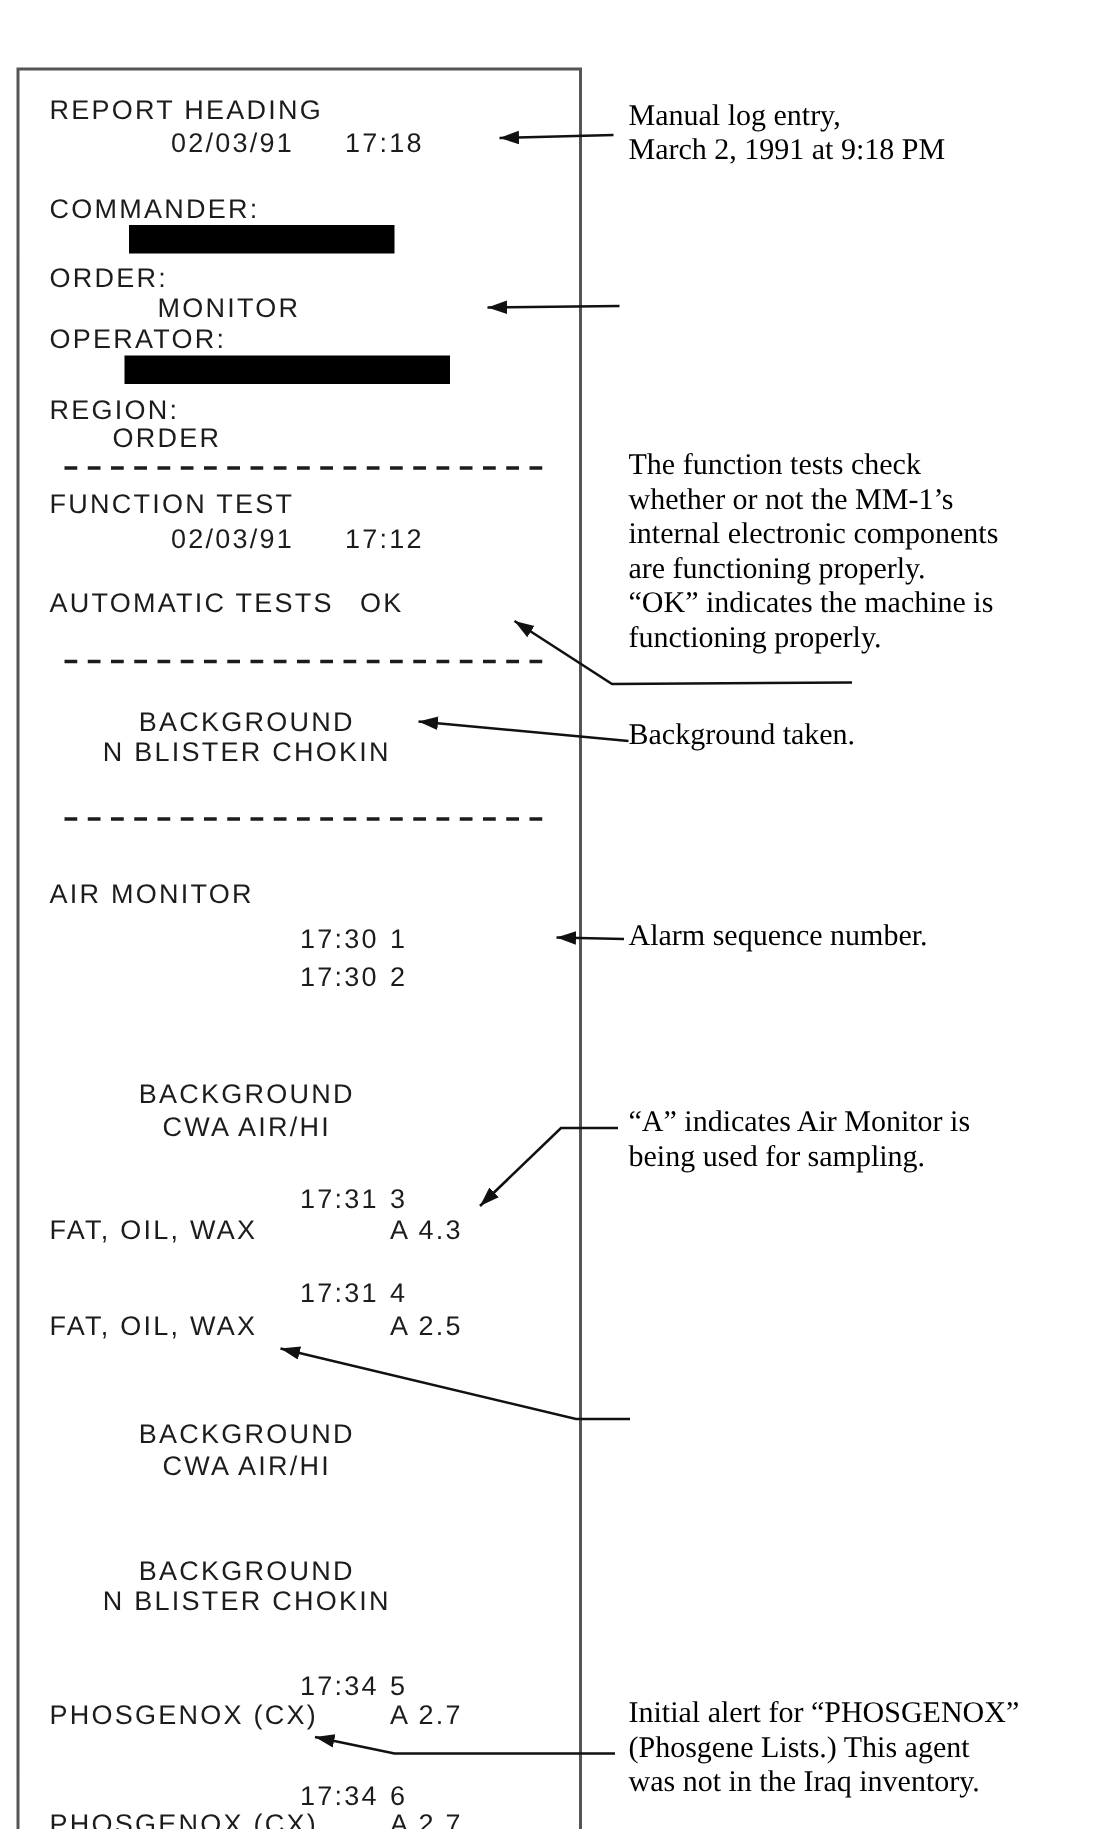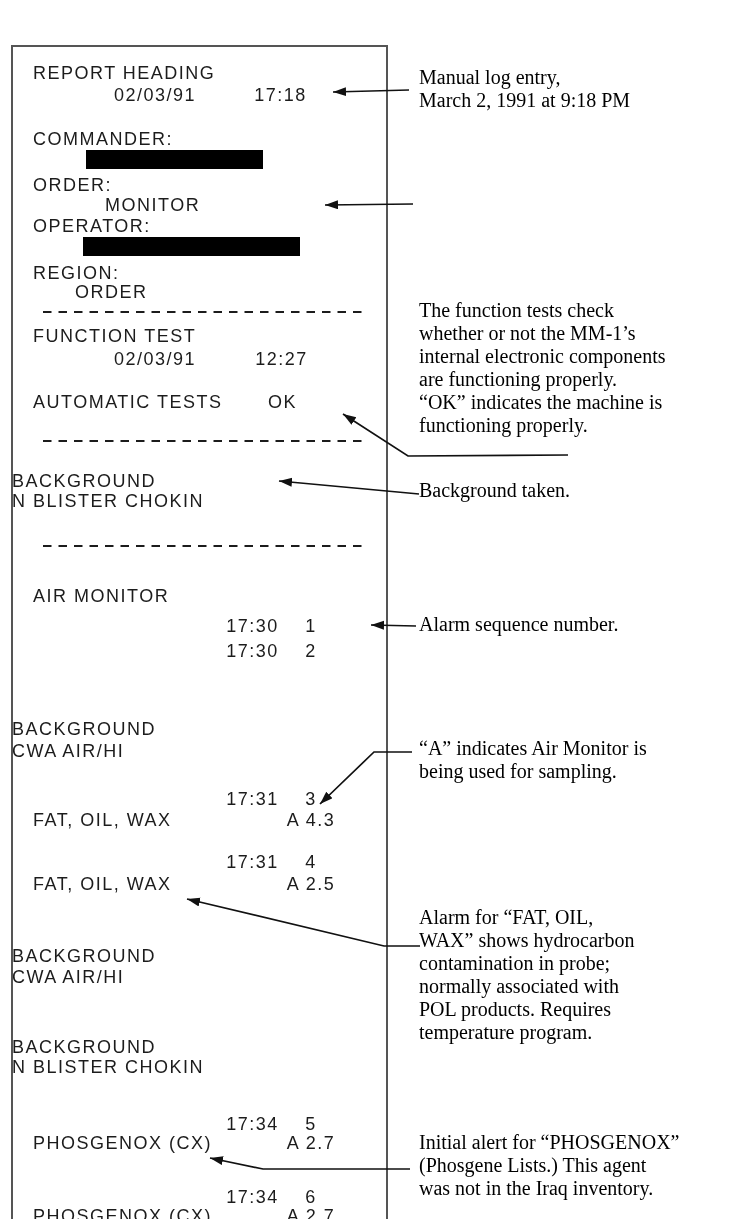--- a/index.html
+++ b/index.html
@@ -1,20 +1,20 @@
 <!DOCTYPE html>
 <html><head>
 <meta charset="utf-8">
 <style>
   html,body{margin:0;padding:0;background:#fff;}
   #page{position:relative;width:743px;height:1219px;background:#ffffff;overflow:hidden;margin-top:36px;}
   .pr{position:absolute;font-family:"Liberation Sans",sans-serif;font-size:18px;
       letter-spacing:1.5px;color:#1c1c1c;white-space:nowrap;line-height:19px;}
-  .pr-r{text-align:center;}
-  .pr-c{position:absolute;left:12px;width:305px;font-family:"Liberation Sans",sans-serif;
+  .pr-r{text-align:left;}
+  .pr-c{position:absolute;left:12px;width:305px;text-align:center;font-family:"Liberation Sans",sans-serif;
         font-size:18px;letter-spacing:1.5px;color:#1c1c1c;white-space:nowrap;line-height:19px;}
   .ann{position:absolute;left:419px;width:322px;font-family:"Liberation Serif",serif;
        font-size:20px;line-height:23px;color:#000;white-space:pre-line;}
   .bar{position:absolute;background:#000;}
   svg{position:absolute;left:0;top:0;pointer-events:none;}
 </style>
 </head>
 <body>
 
 <div id="page">
@@ -30,21 +30,21 @@
   <div class="pr" style="left:105px;top:160px">MONITOR</div>
 
   <div class="pr" style="left:33px;top:181px">OPERATOR:</div>
   <div class="bar" style="left:83px;top:201px;width:217px;height:19px"></div>
 
   <div class="pr" style="left:33px;top:228px">REGION:</div>
   <div class="pr" style="left:75px;top:247px">ORDER</div>
 
   <div class="pr" style="left:33px;top:291px">FUNCTION TEST</div>
   <div class="pr" style="left:114px;top:314px">02/03/91</div>
-  <div class="pr pr-r" style="left:230px;top:314px;width:103px">12:27</div>
+  <div class="pr pr-r" style="left:230px;top:314px;width:103px">17:12</div>
 
   <div class="pr" style="left:33px;top:357px">AUTOMATIC TESTS</div>
   <div class="pr pr-r" style="left:240px;top:357px;width:85px">OK</div>
 
   <div class="pr-c" style="top:436px">BACKGROUND</div>
   <div class="pr-c" style="top:456px">N BLISTER CHOKIN</div>
 
   <div class="pr" style="left:33px;top:551px">AIR MONITOR</div>
 
   <div class="pr pr-r" style="left:200px;top:581px;width:105px">17:30</div>
@@ -86,26 +86,20 @@
   <div class="ann" style="top:263px">The function tests check
 whether or not the MM-1’s
 internal electronic components
 are functioning properly.
 “OK” indicates the machine is
 functioning properly.</div>
   <div class="ann" style="top:577px">Alarm sequence number.</div>
   <div class="ann" style="top:443px">Background taken.</div>
   <div class="ann" style="top:701px">“A” indicates Air Monitor is
 being used for sampling.</div>
-  <div class="ann" style="top:870px">Alarm for “FAT, OIL,
-WAX” shows hydrocarbon
-contamination in probe;
-normally associated with
-POL products. Requires
-temperature program.</div>
   <div class="ann" style="top:1095px">Initial alert for “PHOSGENOX”
 (Phosgene Lists.)  This agent
 was not in the Iraq inventory.</div>
 
   <svg width="743" height="1219" viewBox="0 0 743 1219">
     <defs>
       <marker id="arr" markerWidth="16" markerHeight="12" refX="13" refY="4.5" orient="auto" markerUnits="userSpaceOnUse">
         <path d="M0,0 L13,4.5 L0,9 z" fill="#111"></path>
       </marker>
     </defs>

